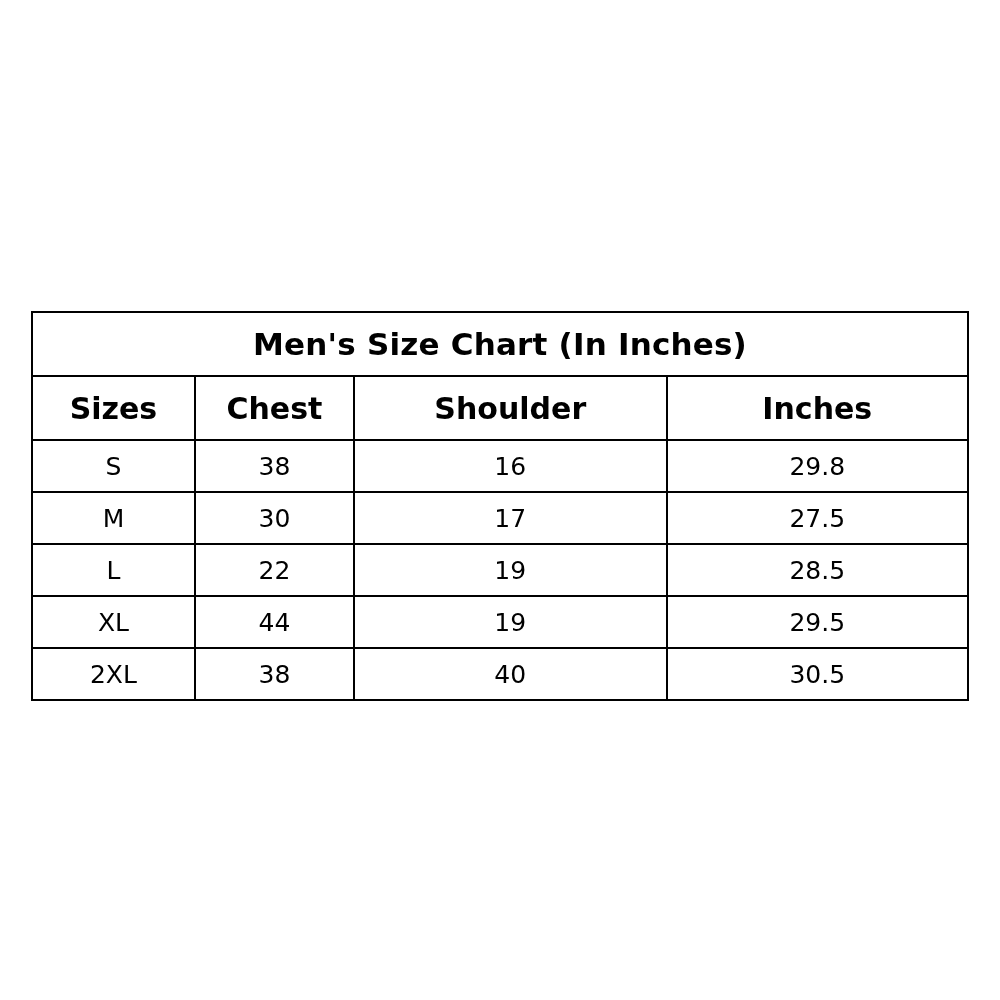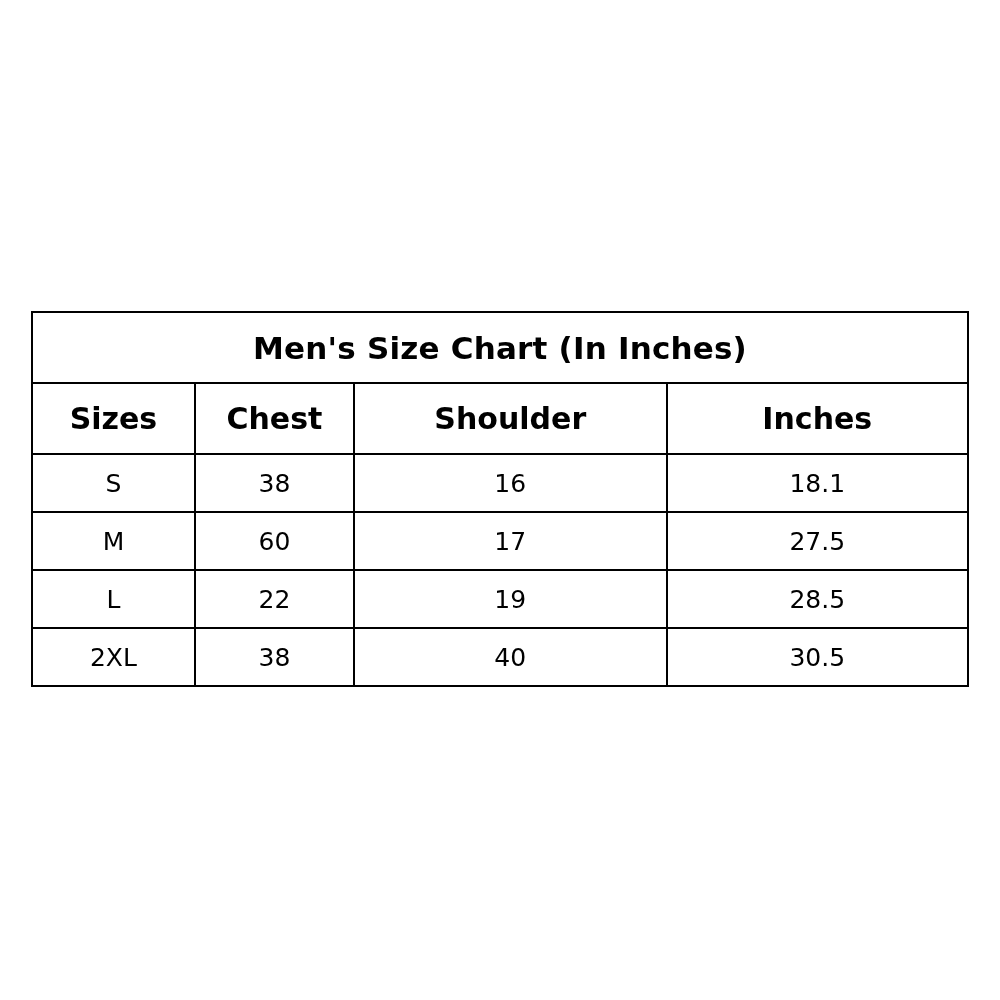--- a/index.html
+++ b/index.html
@@ -73,33 +73,39 @@
       <tr>
         <td class="header-cell">Sizes</td>
         <td class="header-cell">Chest</td>
         <td class="header-cell">Shoulder</td>
         <td class="header-cell">Inches</td>
       </tr>
       <tr>
         <td class="body-cell">S</td>
         <td class="body-cell">38</td>
         <td class="body-cell">16</td>
-        <td class="body-cell">18.1</td>
+        <td class="body-cell">29.8</td>
       </tr>
       <tr>
         <td class="body-cell">M</td>
-        <td class="body-cell">60</td>
+        <td class="body-cell">30</td>
         <td class="body-cell">17</td>
         <td class="body-cell">27.5</td>
       </tr>
       <tr>
         <td class="body-cell">L</td>
         <td class="body-cell">22</td>
         <td class="body-cell">19</td>
         <td class="body-cell">28.5</td>
+      </tr>
+      <tr>
+        <td class="body-cell">XL</td>
+        <td class="body-cell">44</td>
+        <td class="body-cell">19</td>
+        <td class="body-cell">29.5</td>
       </tr>
       <tr>
         <td class="body-cell">2XL</td>
         <td class="body-cell">38</td>
         <td class="body-cell">40</td>
         <td class="body-cell">30.5</td>
       </tr>
     </tbody>
   </table>
 </div>

